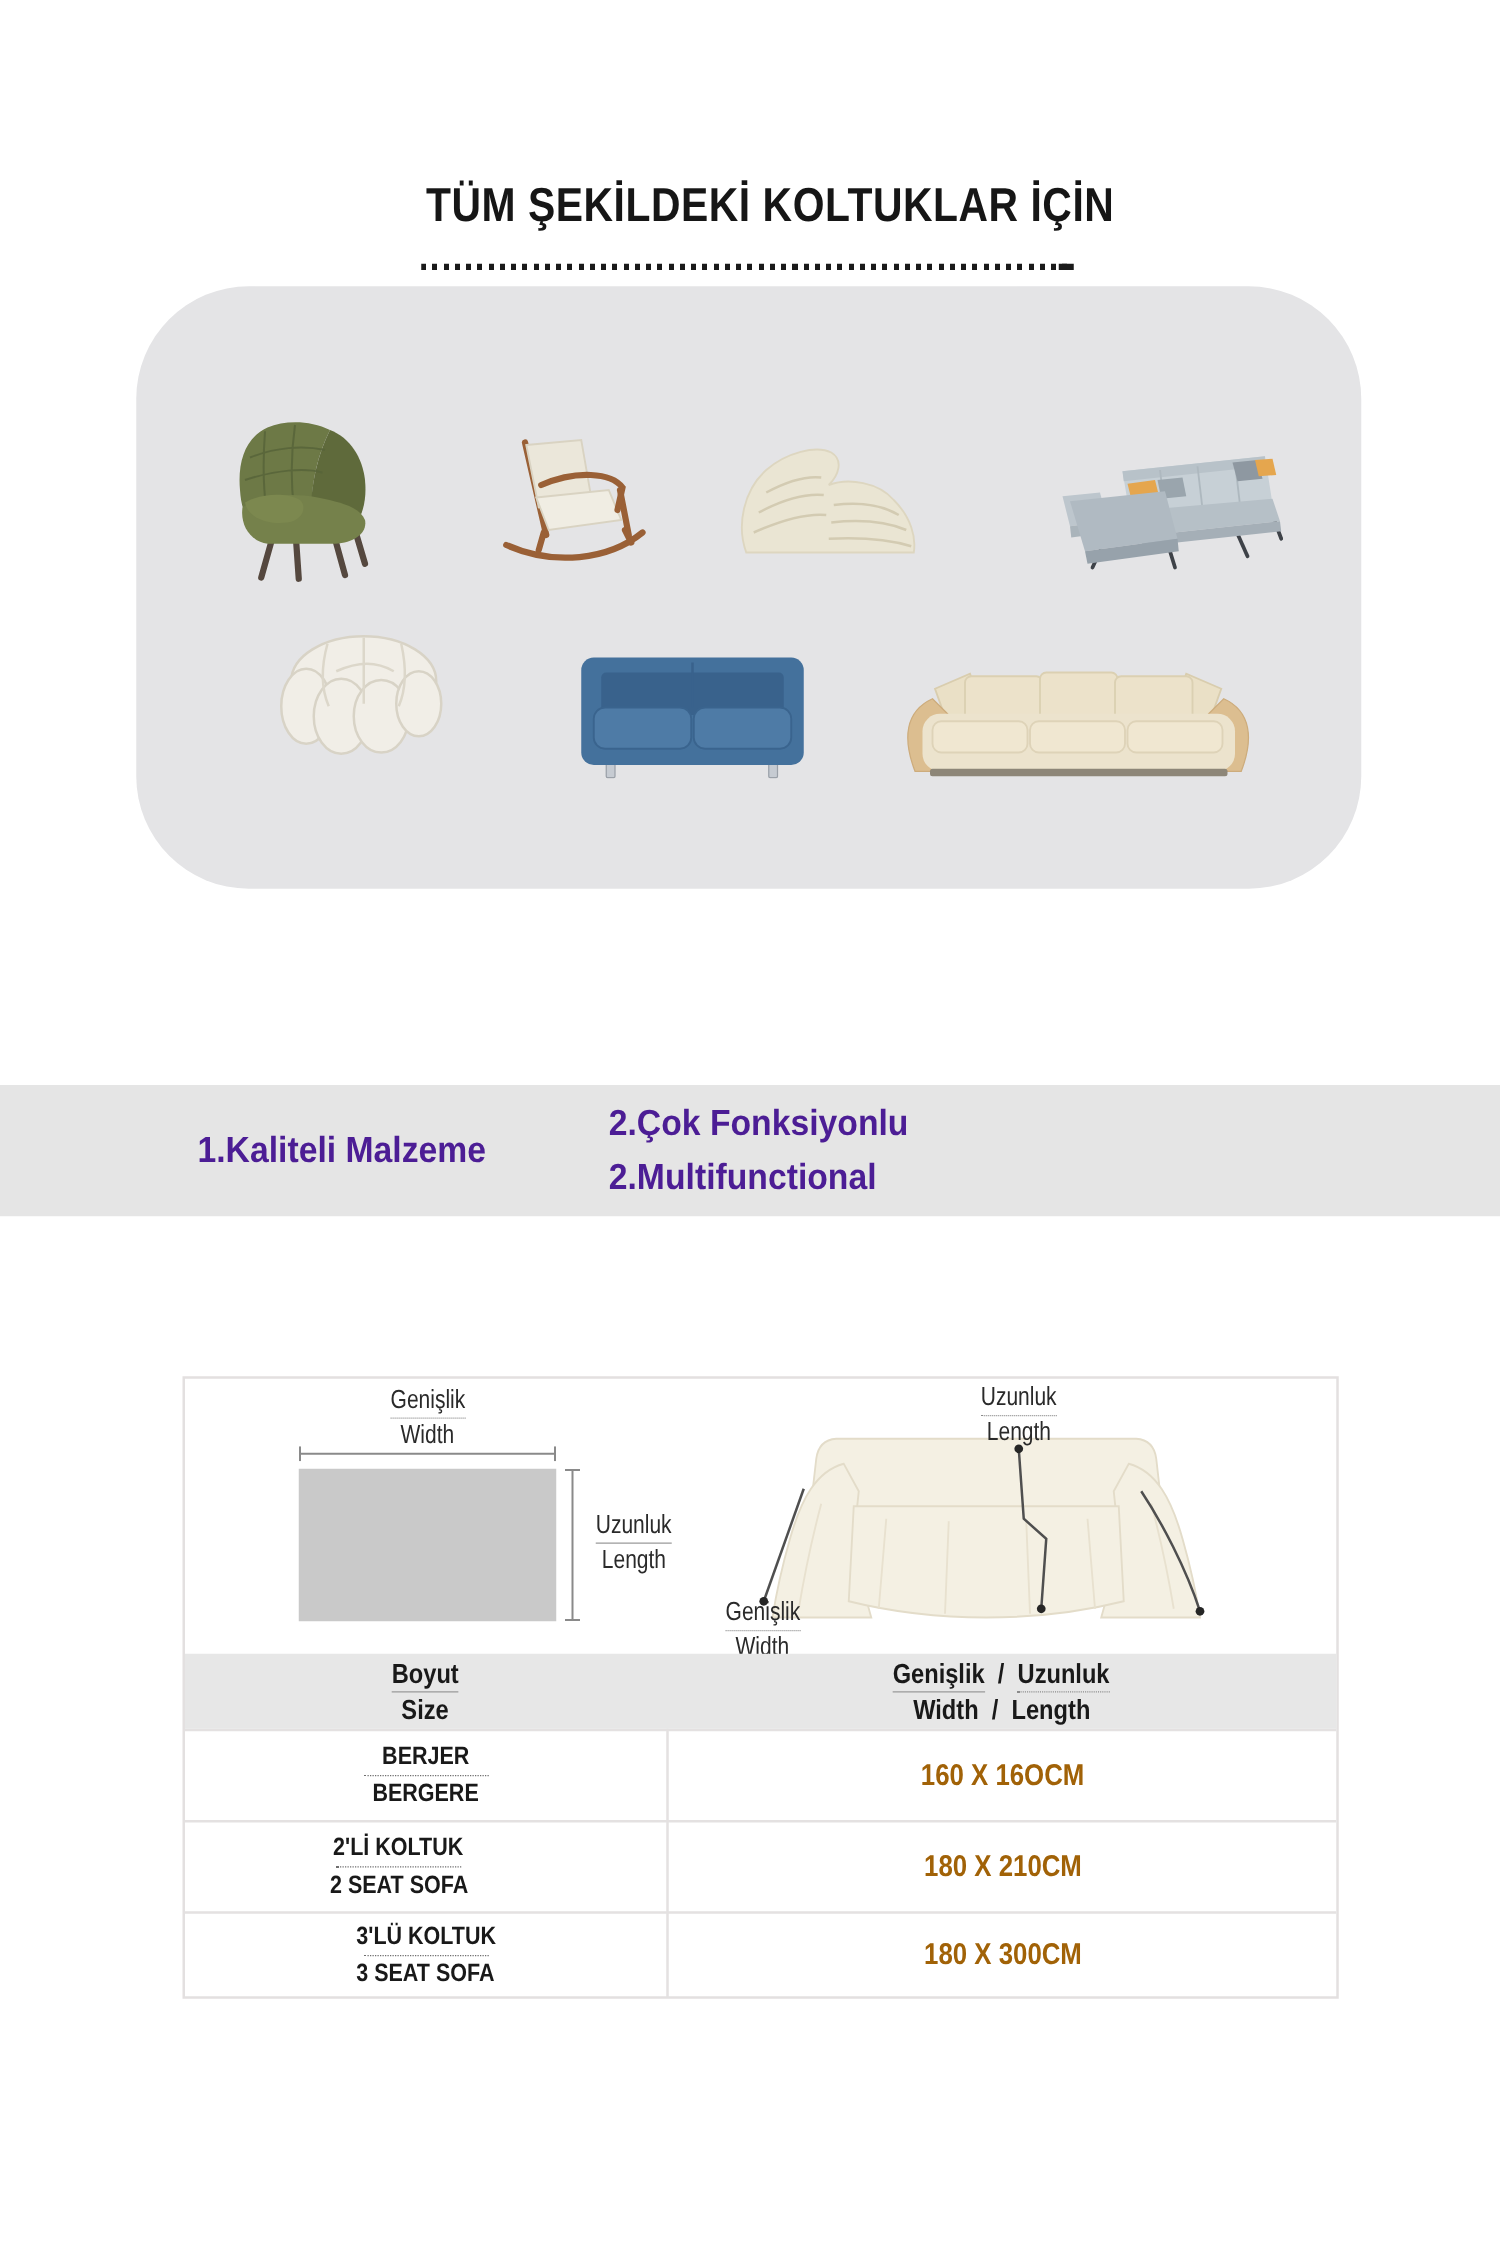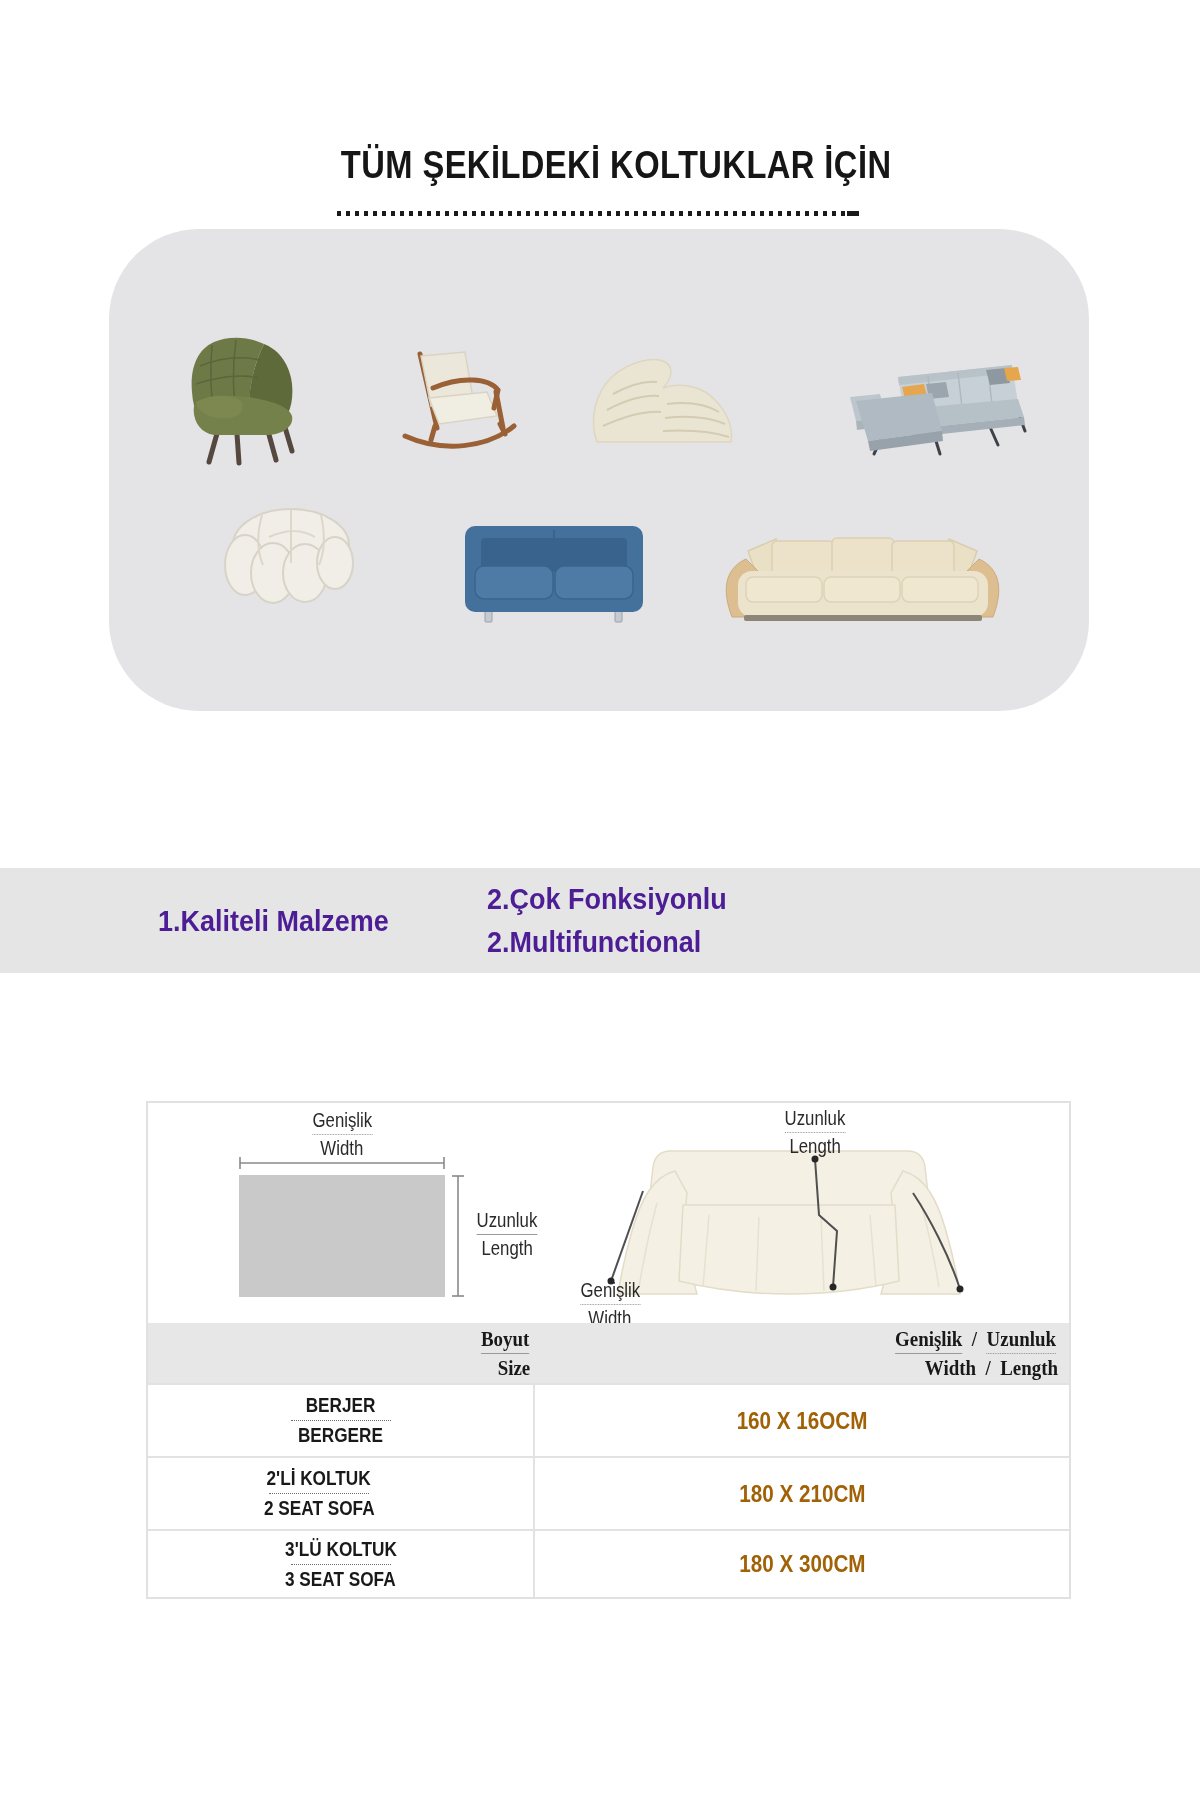--- a/index.html
+++ b/index.html
@@ -36,21 +36,21 @@
 
   .dim-label { position:absolute; display:flex; flex-direction:column; align-items:center; text-align:center; }
   .dim-t { display:inline-block; transform:scaleX(.8); transform-origin:center center;
            font-size:21px; color:#2a2a2a; line-height:26px; white-space:nowrap; }
   .u-dot  { border-bottom:1.5px dotted #8a8a8a; padding-bottom:1px; }
   .u-sol  { border-bottom:1.5px solid #9a9a9a; padding-bottom:1px; }
 
   .fabric-swatch { left:91px; top:72px; width:206px; height:122px; background:#c9c9c9; }
 
   .table-header { left:0; top:220px; width:921px; height:60px; background:#e7e7e7; }
-  .th-cell { position:absolute; top:0; height:60px; display:flex; flex-direction:column; align-items:flex-end; justify-content:center; gap:1px;font-family:Liberation Serif, serif; }
+  .th-cell { position:absolute; top:0; height:60px; display:flex; flex-direction:column; align-items:center; justify-content:center; gap:1px; }
   .th-line { font-size:22px; font-weight:bold; color:#191919; line-height:26px; }
   .th-line span { display:inline-block; }
   .v-divider { left:385px; top:280px; width:2px; height:215px; background:#e4e1e1; }
 
   .t-row { position:absolute; left:0; width:921px; border-top:2px solid #e4e1e1; }
   .t-cell { position:absolute; top:0; height:100%; display:flex; flex-direction:column; align-items:center; justify-content:center; }
   .row-tr, .row-en { font-size:20px; font-weight:bold; color:#191919; line-height:25px; }
   .row-sep { width:100px; border-top:1.5px dotted #6f6f6f; margin:2px 0; }
   .row-size { font-size:24px; font-weight:bold; color:#a16207; }
 </style>

